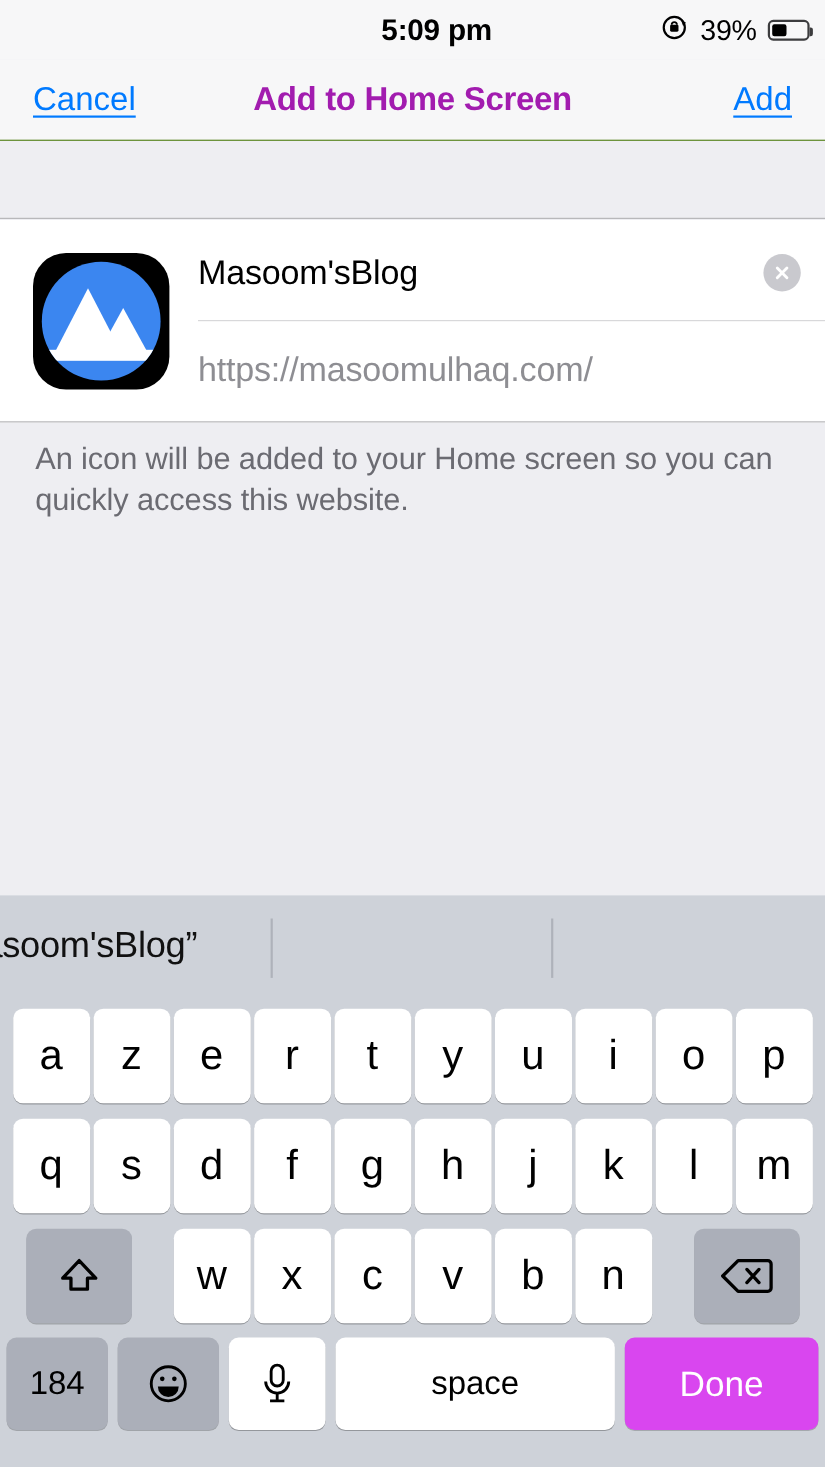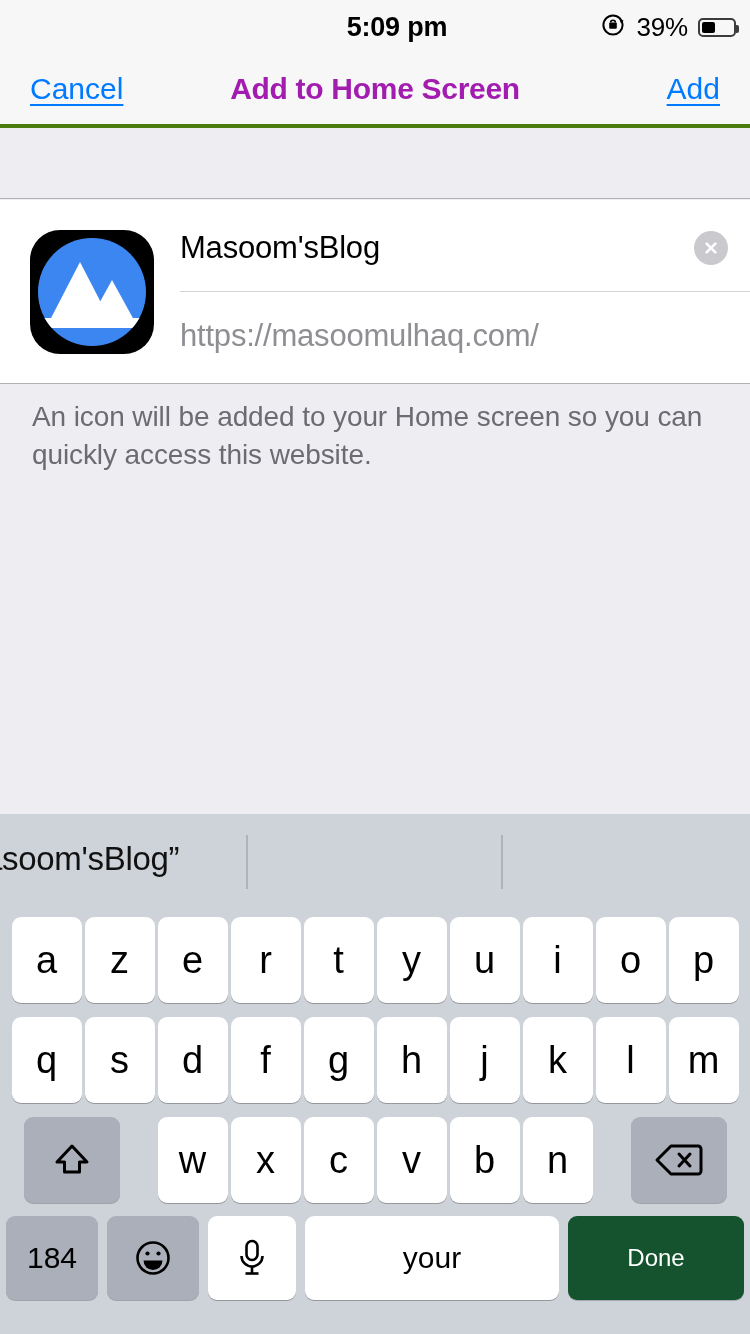--- a/index.html
+++ b/index.html
@@ -31,21 +31,21 @@
   .bars i:nth-child(3){ height:18px; }
   .bars i:nth-child(4){ height:22px; background:#b9b9bd; }
   .batt { position:relative; width:38px; height:19px; border:2px solid #3c3c3e; border-radius:5px; }
   .batt::after { content:""; position:absolute; right:-5px; top:5px; width:3px; height:8px; background:#3c3c3e; border-radius:0 2px 2px 0; }
   .batt i { position:absolute; left:2px; top:2px; bottom:2px; width:39%; background:#000; border-radius:2px; }
 
   
   .navbar {
     position:absolute; left:0; top:54px; width:750px; height:74px;
     background:#f7f7f8;
-    border-bottom:4px solid #4d7c0f;
+    border-bottom:1px solid #4d7c0f;
     display:flex; align-items:center;
   }
   .nav-cancel {
     position:absolute; left:30px; font-size:30px; color:#007aff;
     text-decoration:underline; text-underline-offset:5px; text-decoration-thickness:2px;
     cursor:pointer;
   }
   .nav-title { width:100%; text-align:center; font-size:30px; font-weight:700; color:#a21caf; letter-spacing:-0.3px; }
   .nav-add {
     position:absolute; right:30px; font-size:30px; color:#007aff;
@@ -151,21 +151,21 @@
   .krow.r1 .key, .krow.r2 .key { width:70px; height:86px; }
   .krow.r3 .key.letter { width:70px; height:86px; }
   .key.dark { background:#abafb9; box-shadow:0 1px 0 rgba(0,0,0,0.22); }
   .key.shift { width:96px; height:86px; }
   .key.back { width:96px; height:86px; }
   .row3-spacer { width:32px; }
   .key.num { width:92px; height:84px; font-size:30px; }
   .key.emoji { width:92px; height:84px; }
   .key.mic { width:88px; height:84px; background:#fff; }
   .key.space { flex:1; height:84px; font-size:30px; }
-  .key.done { width:176px; height:84px; background:#14532d; color:#fff; font-size:24px; box-shadow:0 1px 0 rgba(0,0,0,0.2); }
+  .key.done { width:176px; height:84px; background:#d946ef; color:#fff; font-size:32px; box-shadow:0 1px 0 rgba(0,0,0,0.2); }
   .key svg { display:block; }
 </style>
 </head>
 <body>
 
 <div id="screen">
 
   <div class="statusbar">
     <div class="sb-center">
       <span class="sb-time">5:09 pm</span>
@@ -289,19 +289,19 @@
         </svg>
       </span>
       <span class="key mic">
         <svg width="34" height="44" viewBox="0 0 34 44">
           <rect x="11.5" y="5" width="11" height="19" rx="5.5" fill="none" stroke="#000" stroke-width="2.6"></rect>
           <path d="M6.5 20 A10.5 10.5 0 0 0 27.5 20" fill="none" stroke="#000" stroke-width="2.6"></path>
           <path d="M17 30.5 V37" stroke="#000" stroke-width="2.6"></path>
           <path d="M10.5 37.5 H23.5" stroke="#000" stroke-width="2.6"></path>
         </svg>
       </span>
-      <span class="key space">your</span>
+      <span class="key space">space</span>
       <span class="key done">Done</span>
     </div>
 
   </div>
 
 </div>
 
 </body></html>

